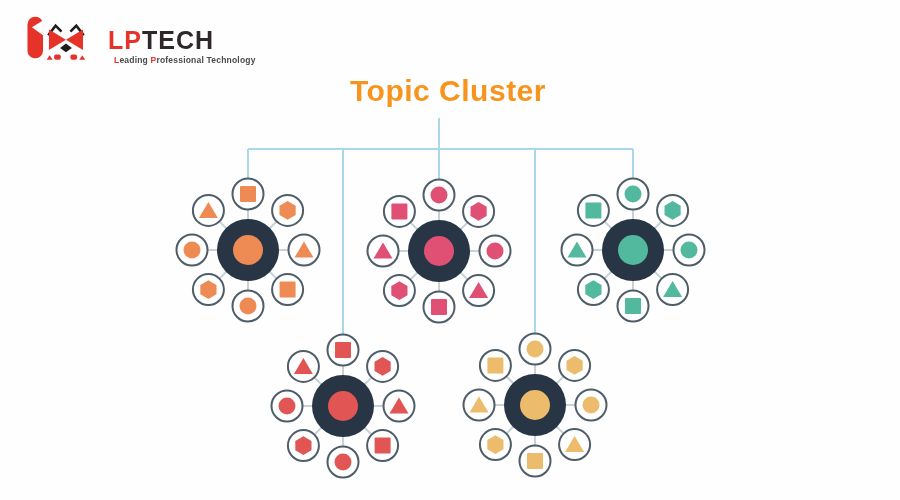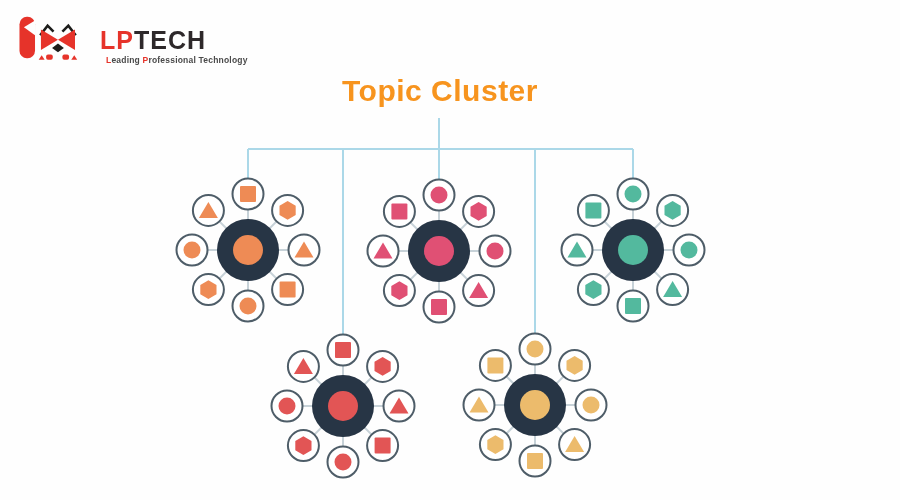--- a/index.html
+++ b/index.html
@@ -2,31 +2,31 @@
 <html><head>
 <meta charset="utf-8">
 <style>
   html,body{margin:0;padding:0;}
   body{
     width:900px;height:500px;overflow:hidden;background:#fefefe;
     font-family:"Liberation Sans", sans-serif;position:relative;
   }
   .stage{position:absolute;inset:0;width:900px;height:500px;}
   
-  .logo{position:absolute;left:18px;top:8px;display:flex;align-items:flex-start;gap:8px;}
+  .logo{position:absolute;left:26px;top:8px;display:flex;align-items:flex-start;gap:8px;}
   .logo-icon{width:74px;height:62px;flex:0 0 auto;}
   .logo-text{padding-top:20px;line-height:1;}
   .brand-line{font-size:25px;font-weight:bold;letter-spacing:1px;white-space:nowrap;}
   .brand-lp{color:#e6332a;}
   .brand-tech{color:#2d282a;}
   .tagline{margin-top:3px;font-size:8.5px;letter-spacing:0.2px;color:#4a4a4a;font-weight:bold;white-space:nowrap;padding-left:6px;}
   .tagline .red{color:#e6332a;}
   
   .page-title{
-    position:absolute;top:74px;left:0;width:880px;text-align:center;
+    position:absolute;top:74px;left:8px;width:880px;text-align:center;
     font-size:30px;font-weight:bold;color:#f7941e;letter-spacing:0.5px;
   }
   
   .diagram{position:absolute;left:0;top:0;}
 </style>
 </head>
 <body>
 
 <div class="stage">
 

